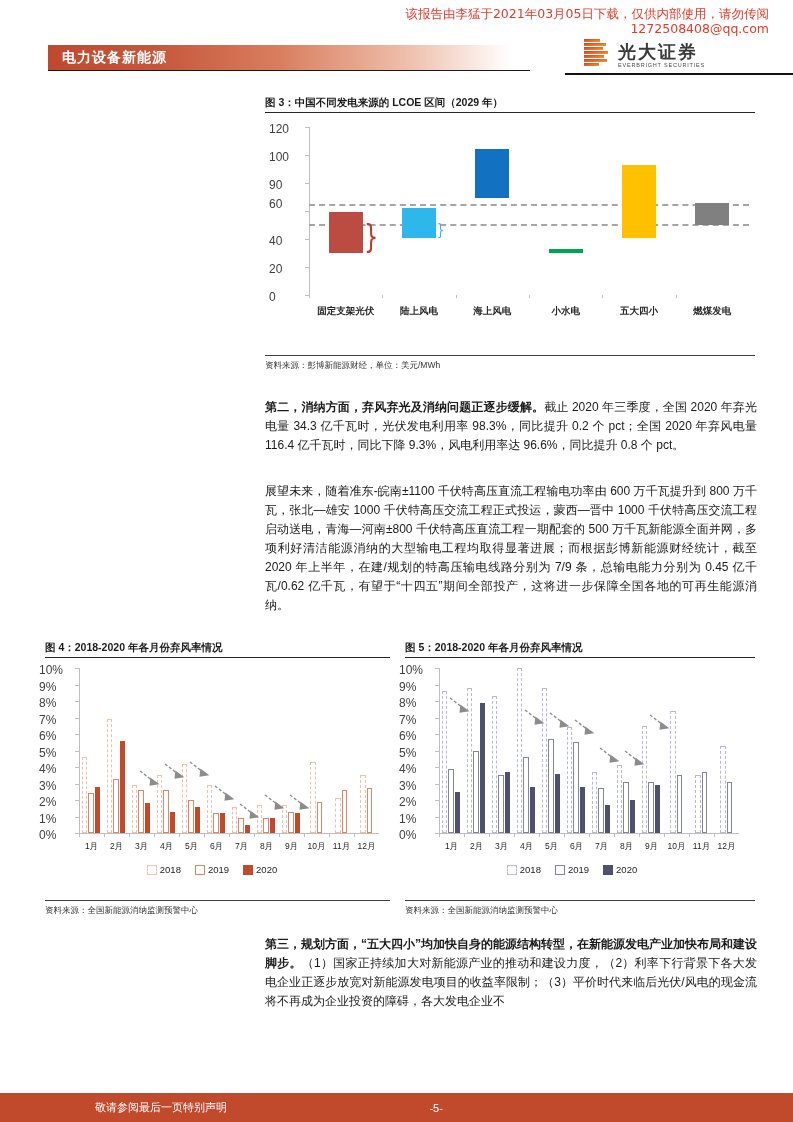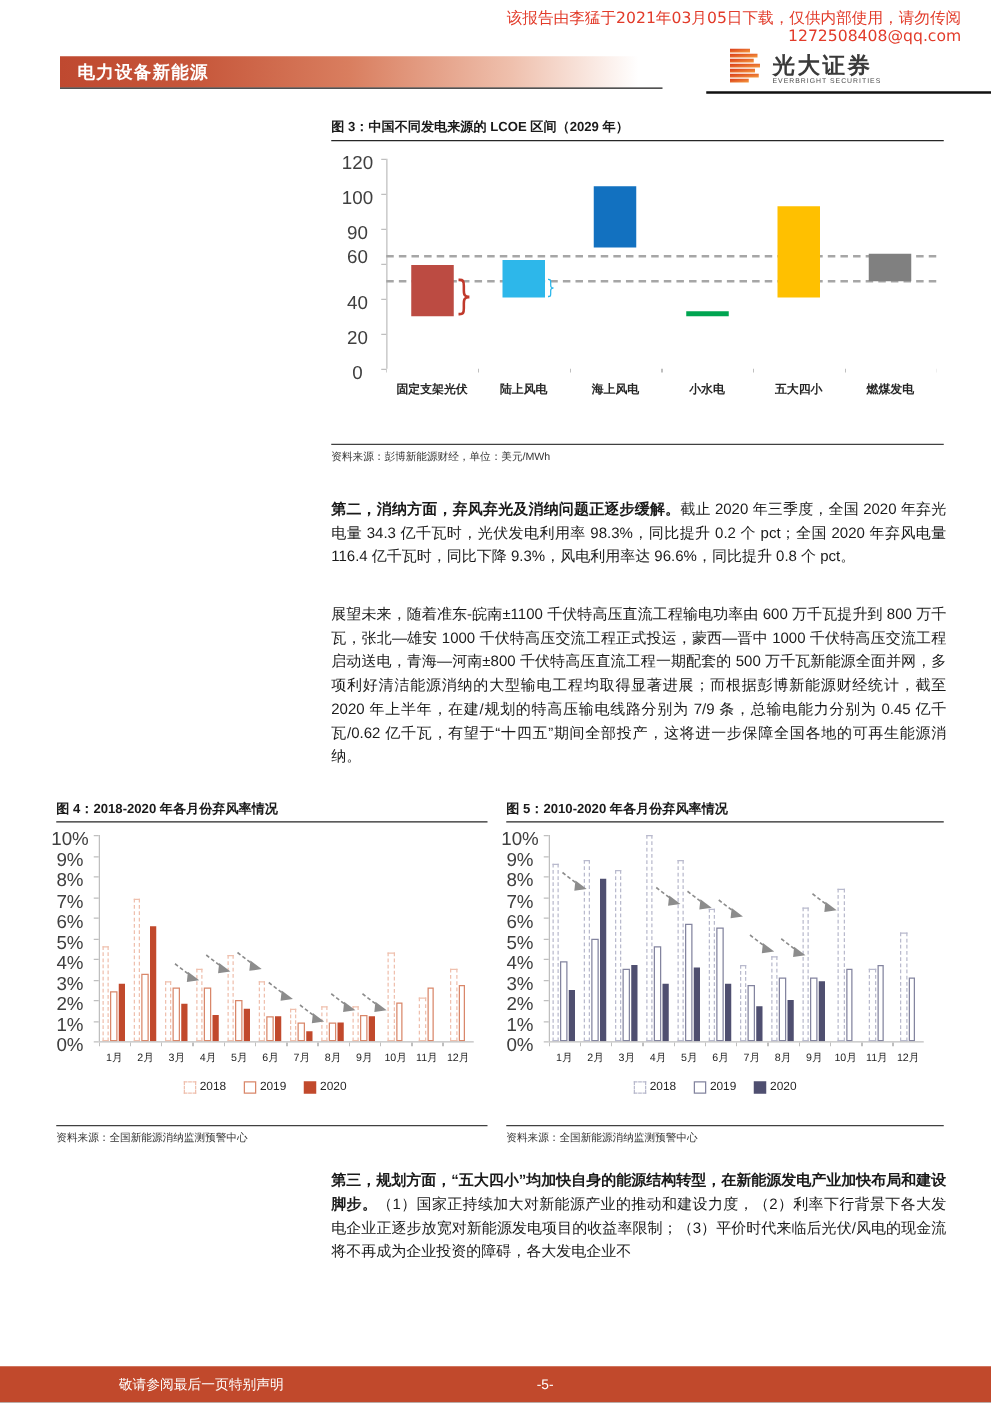--- a/index.html
+++ b/index.html
@@ -18,21 +18,21 @@
   .logo-text .cn{font-size:18px;font-weight:bold;color:#3a3a3a;letter-spacing:2px;line-height:20px;}
   .logo-text .en{font-size:5.5px;color:#4a4a4a;letter-spacing:0.8px;line-height:7px;}
   .logo-rule{position:absolute;left:565px;top:73px;width:228px;border-top:2px solid #111;}
   
   .fig{position:absolute;}
   .fig-title{font-size:10.5px;font-weight:bold;color:#1a1a1a;line-height:14px;}
   .fig-rule{border-top:1.5px solid #262626;margin-top:3px;}
   .fig-rule2{border-top:1px solid #404040;}
   .fig-source{font-size:8.5px;color:#333;padding-top:4px;}
   .plot{position:relative;}
-  .ylab{position:absolute;font-size:15px;color:#404040;text-align:center;width:34px;}
+  .ylab{position:absolute;font-size:12px;color:#404040;text-align:left;width:34px;}
   .yaxis{position:absolute;border-left:1px solid #bfbfbf;}
   .xbase{position:absolute;height:3px;}
   .bar{position:absolute;box-sizing:border-box;}
   .dash-line{position:absolute;left:0;border-top:2px dashed #a6a6a6;}
   .catrow{display:flex;font-size:9.5px;font-weight:bold;color:#262626;}
   .catrow div{flex:1;text-align:center;font-family:Liberation Mono, monospace;}
   .xrow{display:flex;font-size:8.5px;color:#262626;}
   .xrow div{flex:1;text-align:center;white-space:nowrap;}
   .legend{display:flex;justify-content:center;gap:14px;font-size:9.5px;color:#262626;margin-top:5px;}
   .legend .item{display:flex;align-items:center;gap:3px;}
@@ -255,21 +255,21 @@
             <span class="sw" style="background:#c1492c;"></span>
             <span>2020</span>
           </span>
         </div>
       </div>
     <div class="fig-rule2" style="margin-top:4px;"></div>
     <div class="fig-source">资料来源：全国新能源消纳监测预警中心</div>
   </div>
 
   <div class="fig" style="left:405px;top:640px;width:350px;">
-    <div class="fig-title">图 5：2010-2020 年各月份弃风率情况</div>
+    <div class="fig-title">图 5：2018-2020 年各月份弃风率情况</div>
     <div class="fig-rule"></div>
     <div id="fig5" class="plot" style="height:232px;margin-top:6px;">
         <div class="yaxis" style="left:34px;top:4px;height:165px;"></div>
         <div class="ylab" style="left:-6px;top:164px;">0%</div>
         <div style="position:absolute;left:30px;top:169px;width:4px;border-top:1px solid #bfbfbf;"></div>
         <div class="ylab" style="left:-6px;top:147.5px;">1%</div>
         <div style="position:absolute;left:30px;top:152.5px;width:4px;border-top:1px solid #bfbfbf;"></div>
         <div class="ylab" style="left:-6px;top:131px;">2%</div>
         <div style="position:absolute;left:30px;top:136px;width:4px;border-top:1px solid #bfbfbf;"></div>
         <div class="ylab" style="left:-6px;top:114.5px;">3%</div>

